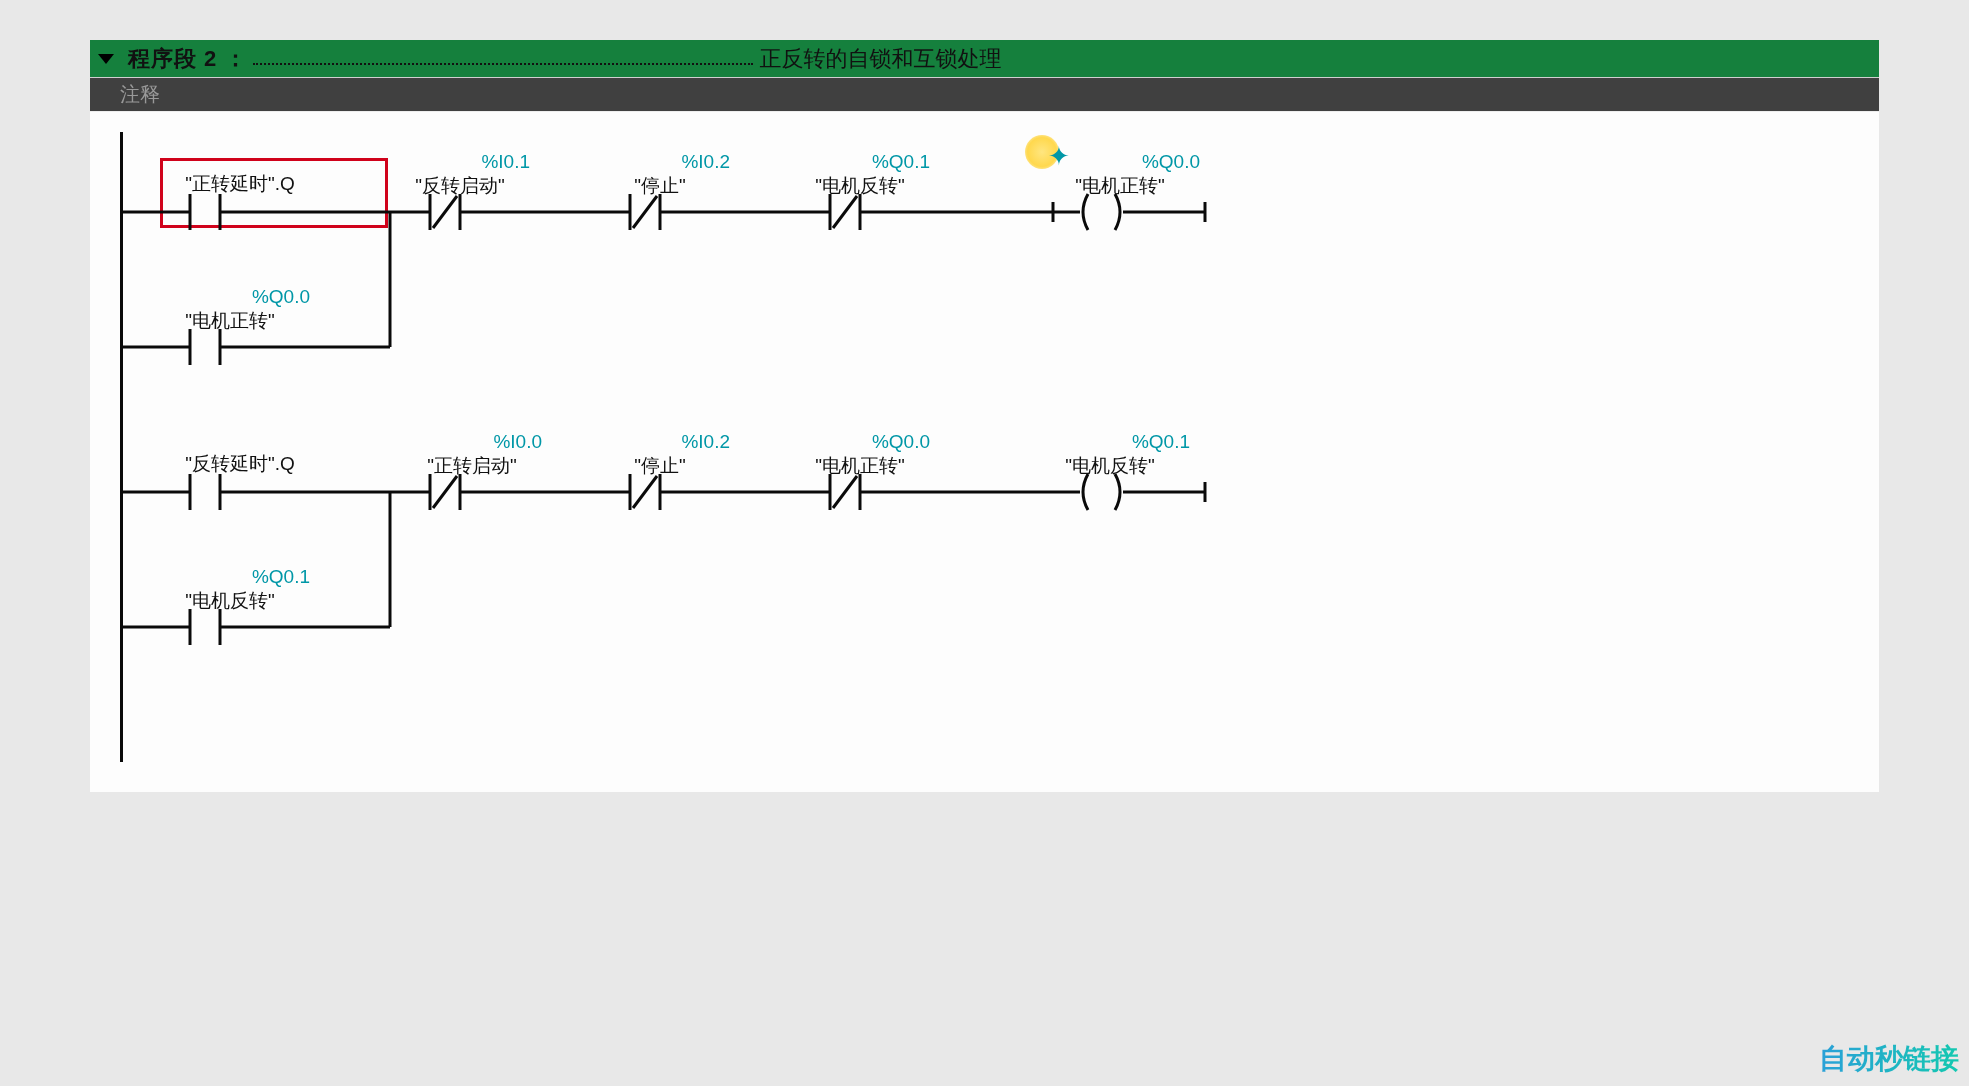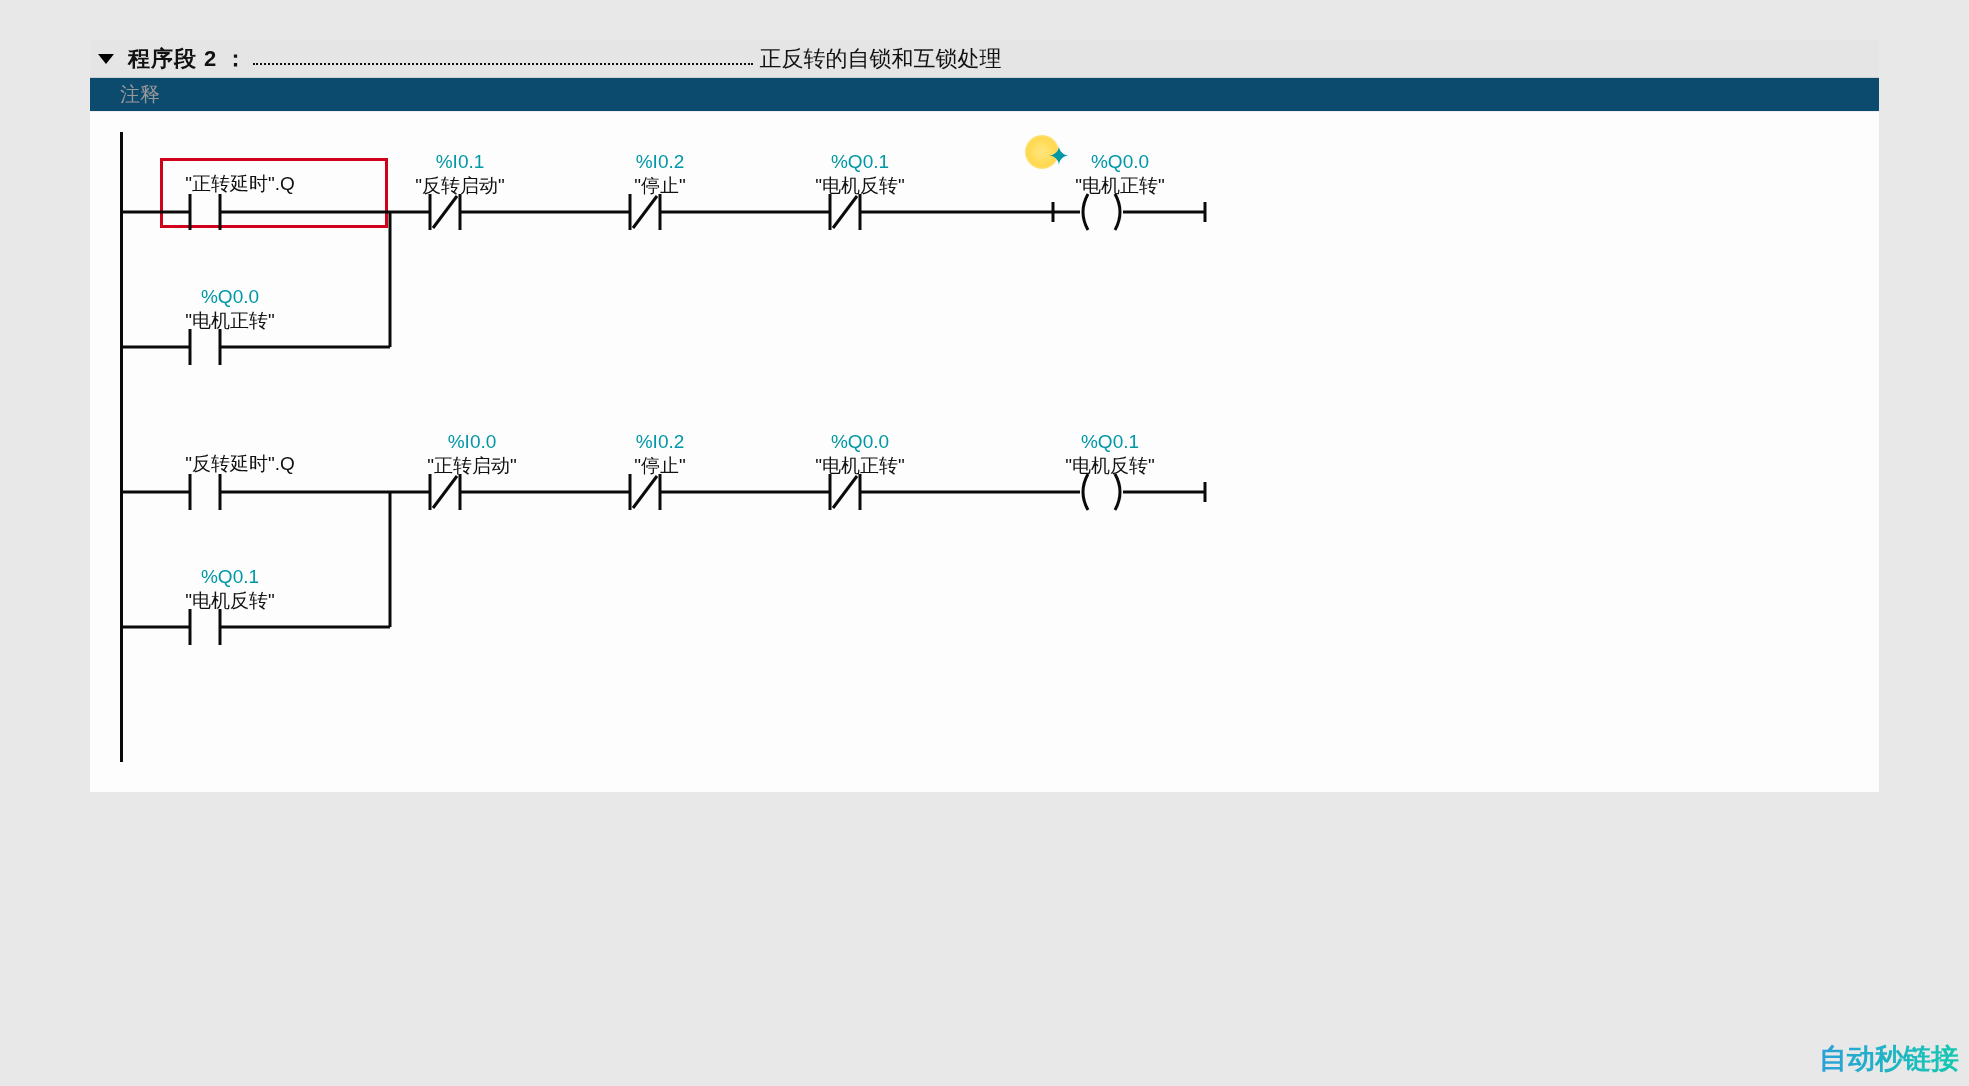--- a/index.html
+++ b/index.html
@@ -7,21 +7,21 @@
     background: #e8e8e8;
     font-family: "Microsoft YaHei", Arial, sans-serif;
     padding: 40px 90px;
   }
   .network {
     background: #fdfdfd;
   }
   .network-header {
     display: flex;
     align-items: center;
-    background: #e5e5e5;
+    background: #15803d;
     height: 38px;
     padding: 0 8px;
     border-bottom: 1px solid #d0d0d0;
   }
   .collapse-icon {
     width: 0; height: 0;
     border-left: 8px solid transparent;
     border-right: 8px solid transparent;
     border-top: 10px solid #000;
     margin-right: 14px;
@@ -38,21 +38,21 @@
     border-bottom: 2px dotted #111;
     margin: 0 6px 0 6px;
     height: 12px;
   }
   .network-desc {
     font-size: 22px;
     color: #111;
     text-align: right;
   }
   .comment-row {
-    background: #0c4a6e;
+    background: #404040;
     height: 34px;
     padding-left: 30px;
     color: #999;
     font-size: 20px;
     display: flex;
     align-items: center;
     border-bottom: 1px solid #eee;
   }
   .ladder-area {
     position: relative;
@@ -71,21 +71,21 @@
   }
   svg.ladder { position: absolute; left: 30px; top: 20px; }
 
   .contact-label {
     position: absolute;
     text-align: center;
     font-size: 19px;
     line-height: 1.25;
     white-space: nowrap;
   }
-  .addr { color: #0097a7; font-weight: 500; }
+  .addr { color: #0097a7; font-weight: 500; text-align: right; }
   .nm   { color: #111; }
 
   .highlight-box {
     position: absolute;
     border: 3px solid #d0021b;
   }
 
   .cursor-star {
     position: absolute;
     font-size: 26px;

